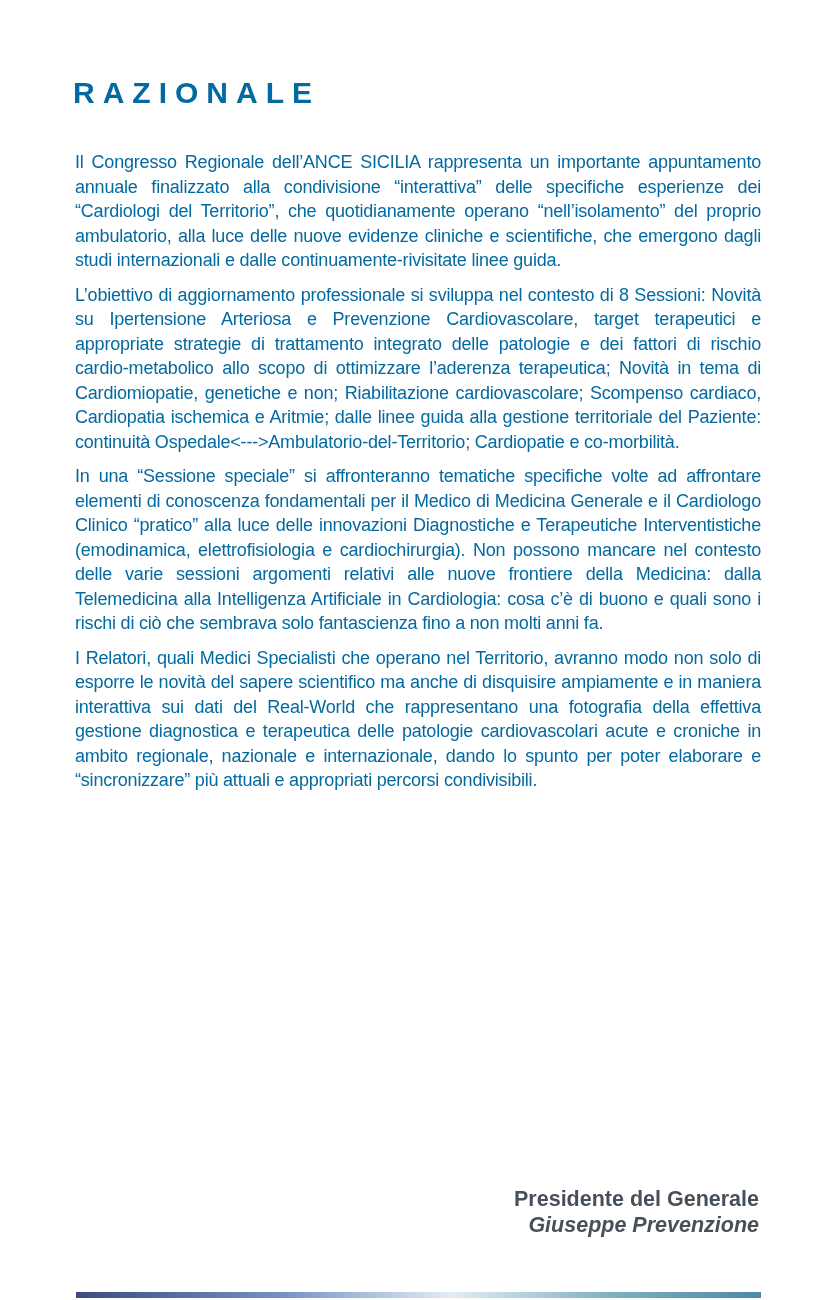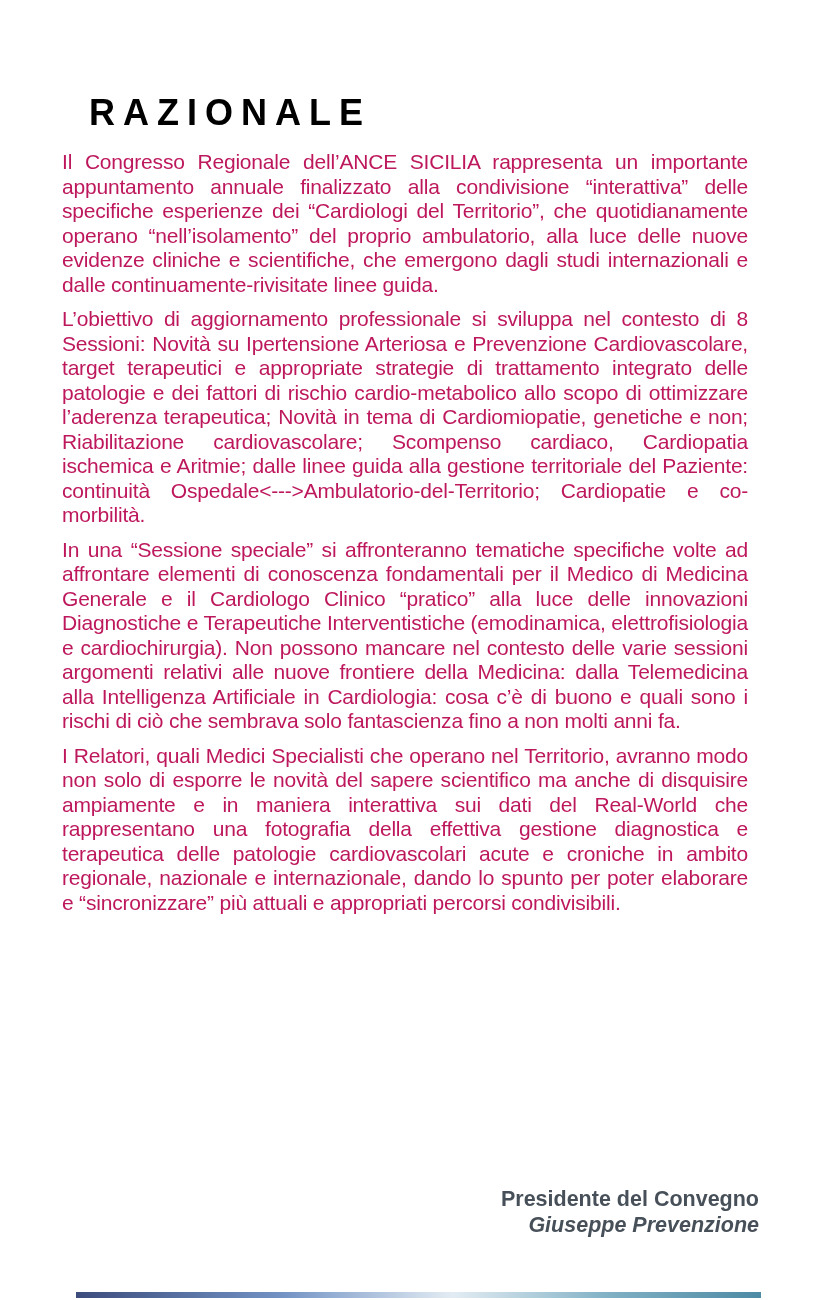--- a/index.html
+++ b/index.html
@@ -8,33 +8,33 @@
     width: 827px;
     height: 1300px;
     background: #ffffff;
     overflow: hidden;
     font-family: "Liberation Sans", sans-serif;
   }
   .title {
     position: absolute;
     left: 73px;
     top: 76px;
-    margin: 16px;
-    font-size: 36px;
+    margin: 0;
+    font-size: 30px;
     font-weight: 700;
     letter-spacing: 8px;
-    color: #000000;
+    color: #0369a1;
   }
   .content {
     position: absolute;
-    left: 62px;
+    left: 75px;
     top: 150px;
     width: 686px;
-    color: #be185d;
-    font-size: 21px;
+    color: #0369a1;
+    font-size: 18px;
     line-height: 24.5px;
     letter-spacing: -0.2px;
     text-align: justify;
   }
   .content p {
     margin: 0 0 10px 0;
   }
   .signature {
     position: absolute;
     right: 68px;
@@ -63,19 +63,19 @@
   <h1 class="title">RAZIONALE</h1>
 
   <div class="content">
     <p>Il Congresso Regionale dell’ANCE SICILIA rappresenta un importante appuntamento annuale finalizzato alla condivisione “interattiva” delle specifiche esperienze dei “Cardiologi del Territorio”, che quotidianamente operano “nell’isolamento” del proprio ambulatorio, alla luce delle nuove evidenze cliniche e scientifiche, che emergono dagli studi internazionali e dalle continuamente-rivisitate linee guida.</p>
     <p>L’obiettivo di aggiornamento professionale si sviluppa nel contesto di 8 Sessioni: Novità su Ipertensione Arteriosa e Prevenzione Cardiovascolare, target terapeutici e appropriate strategie di trattamento integrato delle patologie e dei fattori di rischio cardio-metabolico allo scopo di ottimizzare l’aderenza terapeutica; Novità in tema di Cardiomiopatie, genetiche e non; Riabilitazione cardiovascolare; Scompenso cardiaco, Cardiopatia ischemica e Aritmie; dalle linee guida alla gestione territoriale del Paziente: continuità Ospedale&lt;---&gt;Ambulatorio-del-Territorio; Cardiopatie e co-morbilità.</p>
     <p>In una “Sessione speciale” si affronteranno tematiche specifiche volte ad affrontare elementi di conoscenza fondamentali per il Medico di Medicina Generale e il Cardiologo Clinico “pratico” alla luce delle innovazioni Diagnostiche e Terapeutiche Interventistiche (emodinamica, elettrofisiologia e cardiochirurgia). Non possono mancare nel contesto delle varie sessioni argomenti relativi alle nuove frontiere della Medicina: dalla Telemedicina alla Intelligenza Artificiale in Cardiologia: cosa c’è di buono e quali sono i rischi di ciò che sembrava solo fantascienza fino a non molti anni fa.</p>
     <p>I Relatori, quali Medici Specialisti che operano nel Territorio, avranno modo non solo di esporre le novità del sapere scientifico ma anche di disquisire ampiamente e in maniera interattiva  sui dati del Real-World che rappresentano una fotografia della effettiva gestione diagnostica e terapeutica delle patologie cardiovascolari acute e croniche in ambito regionale, nazionale e internazionale, dando lo spunto per poter elaborare e “sincronizzare” più attuali e appropriati percorsi condivisibili.</p>
   </div>
 
   <div class="signature">
-    <div class="role">Presidente del Convegno</div>
+    <div class="role">Presidente del Generale</div>
     <div class="name">Giuseppe Prevenzione</div>
   </div>
 
   <div class="footer-bar" style="background: linear-gradient(90deg, rgb(60, 76, 125) 0%, rgb(114, 146, 196) 30%, rgb(227, 236, 243) 55%, rgb(127, 176, 196) 78%, rgb(77, 138, 164) 100%);"></div>
 
 </div>
 
 </body></html>

